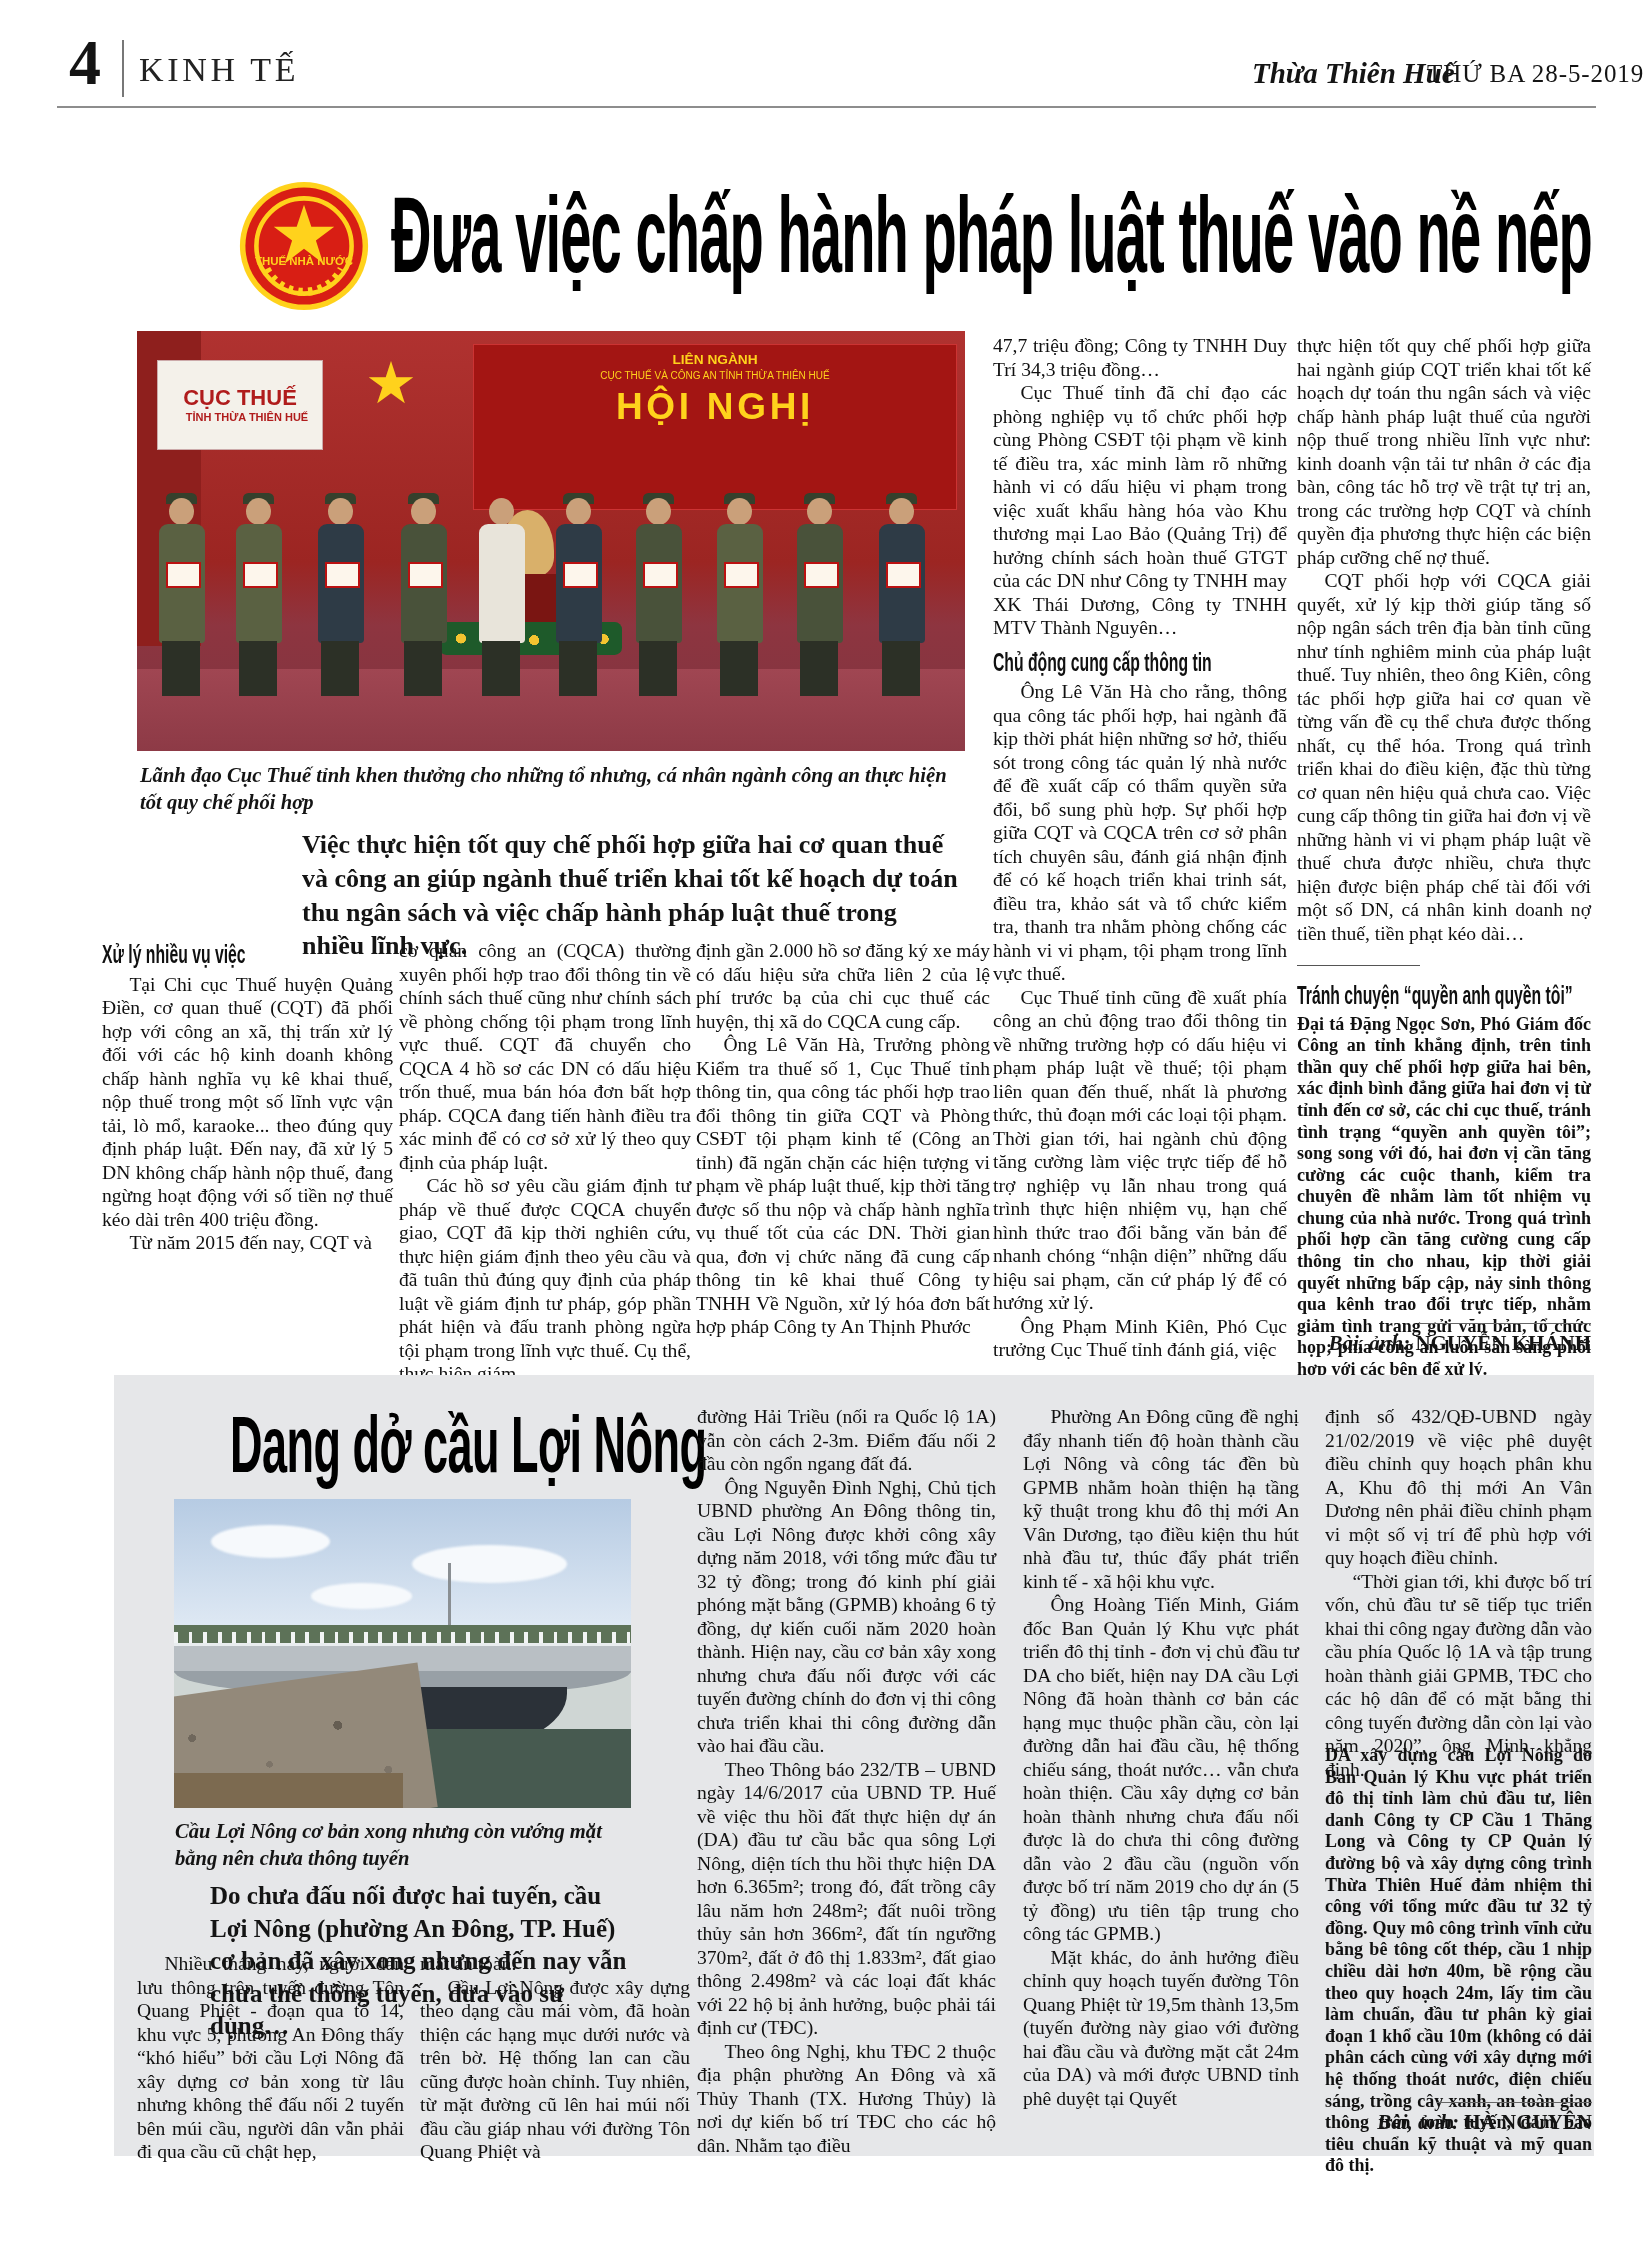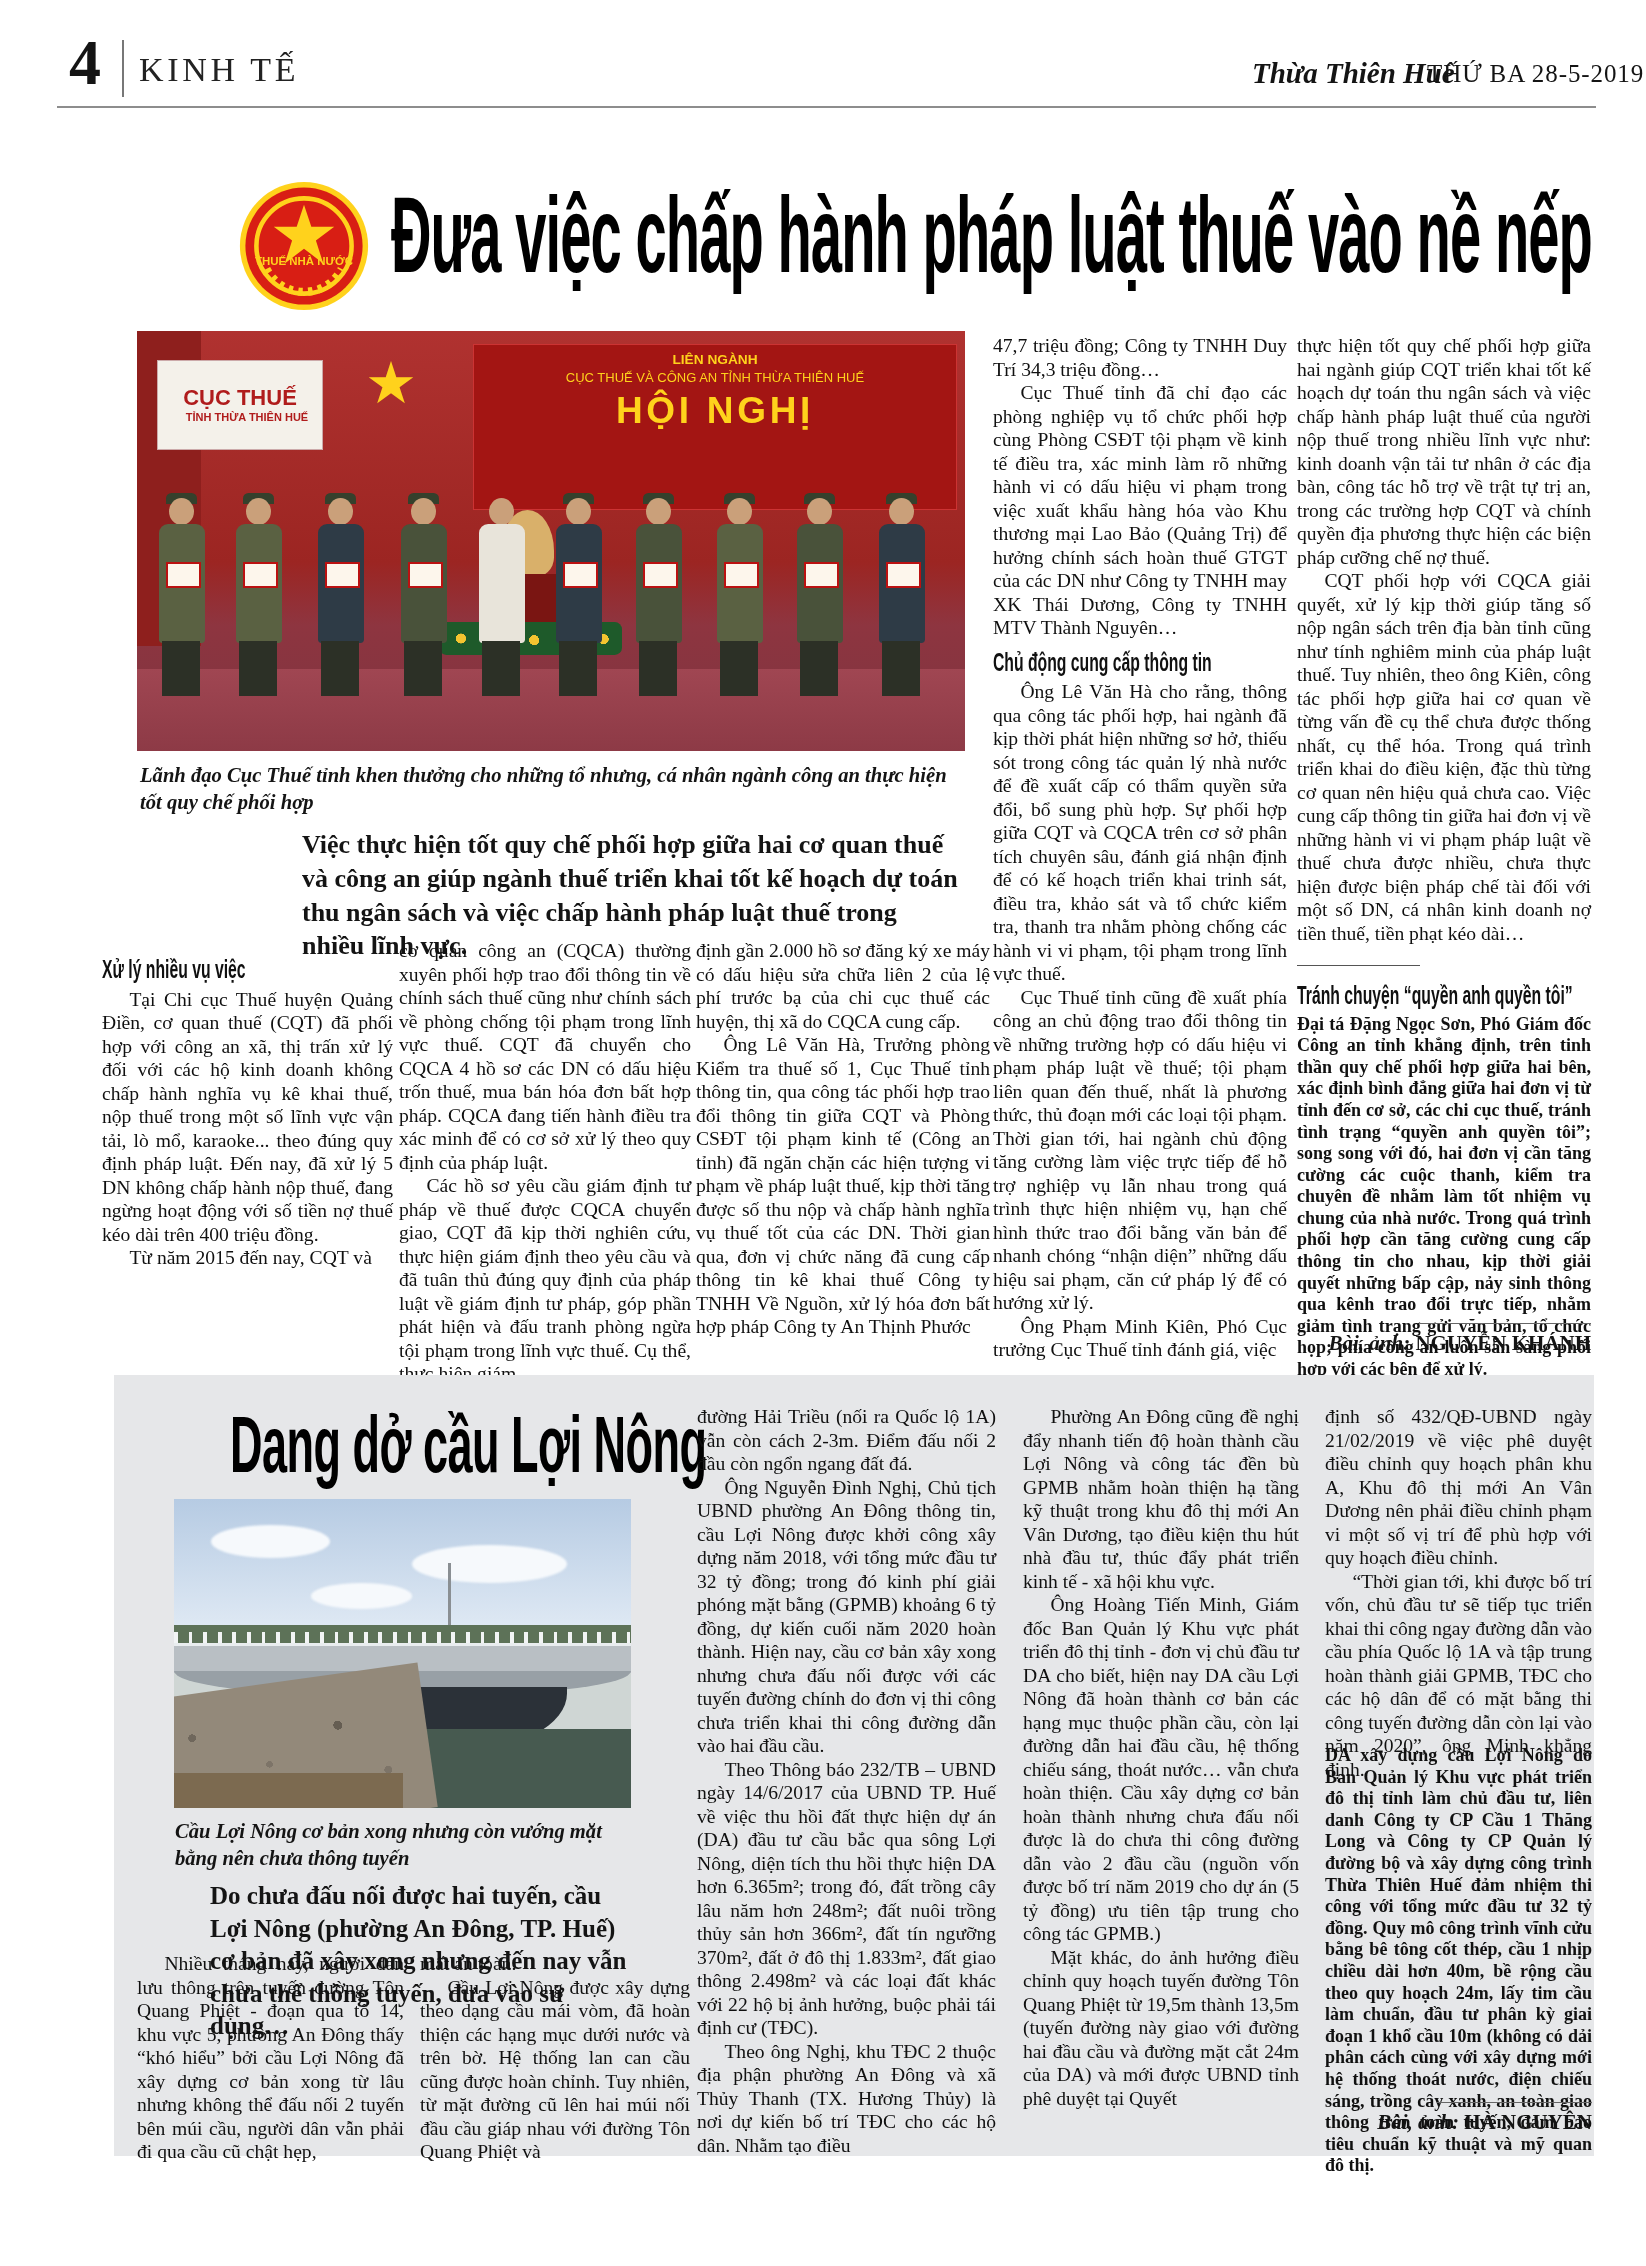--- a/index.html
+++ b/index.html
@@ -50,21 +50,21 @@
   .p1-curtain{position:absolute;left:0;top:0;width:64px;height:75%;background:#8e1f1d;}
   .p1-sign{position:absolute;left:20px;top:29px;width:164px;height:88px;background:#f4f1ea;
            border:0.9px solid #caa;display:flex;flex-direction:column;justify-content:center;
            text-align:center;color:#b01c1c;font-weight:bold;font-family:"Liberation Sans",sans-serif;}
   .p1-sign .l1{font-size:22px;line-height:1.1;}
   .p1-sign .l2{font-size:11px;line-height:1.3;padding-left:14px;}
   .p1-banner{position:absolute;left:336px;top:12.8px;width:482px;height:164px;background:#a31513;
              border:1.8px solid #c33;color:#ffd21c;text-align:center;
              font-family:"Liberation Sans",sans-serif;}
   .p1-banner .b1{font-size:13.7px;margin-top:7.3px;font-weight:bold;}
-  .p1-banner .b2{font-size:13px;margin-top:2.7px;}
+  .p1-banner .b2{font-size:10px;margin-top:2.7px;}
   .p1-banner .b3{font-size:37px;font-weight:800;margin-top:5.5px;letter-spacing:3.7px;}
   .p1-star{position:absolute;left:228px;top:24px;color:#ffd21c;font-size:58px;line-height:1;}
   .p1-bust{position:absolute;left:364px;top:179px;width:53px;height:68px;background:#d9b06a;
            border-radius:50% 50% 40% 40%/60% 60% 30% 30%;}
   .p1-pedestal{position:absolute;left:355px;top:243px;width:71px;height:55px;background:#7a1512;}
   .p1-flowers{position:absolute;left:302px;top:291px;width:183px;height:33px;
               background:radial-gradient(circle 8.2px at 12% 50%,#f4c430 60%,transparent 62%),
                          radial-gradient(circle 8.2px at 32% 40%,#f08c1e 60%,transparent 62%),
                          radial-gradient(circle 8.2px at 52% 55%,#f4c430 60%,transparent 62%),
                          radial-gradient(circle 8.2px at 72% 42%,#f08c1e 60%,transparent 62%),
@@ -214,21 +214,21 @@
       <div class="torso"></div>
       <div class="legs"></div>
       <div class="cert"></div>
     </div>
 </div>
 
 <div class="abs caption" style="left:140px;top:762px;width:822px;">Lãnh đạo Cục Thuế tỉnh khen thưởng cho những tổ nhưng, cá nhân ngành công an thực hiện tốt quy chế phối hợp</div>
 
 <div class="abs lead" style="left:302px;top:828px;width:662px;">Việc thực hiện tốt quy chế phối hợp giữa hai cơ quan thuế và công an giúp ngành thuế triển khai tốt kế hoạch dự toán thu ngân sách và việc chấp hành pháp luật thuế trong nhiều lĩnh vực.</div>
 
-<div class="ncol" style="left:102px;top:939px;width:291px;margin-top:15px;">
+<div class="ncol" style="left:102px;top:939px;width:291px;">
   <h3 class="subhead"><span class="sx">Xử lý nhiều vụ việc</span></h3>
   <p>Tại Chi cục Thuế huyện Quảng Điền, cơ quan thuế (CQT) đã phối hợp với công an xã, thị trấn xử lý đối với các hộ kinh doanh không chấp hành nghĩa vụ kê khai thuế, nộp thuế trong một số lĩnh vực vận tải, lò mổ, karaoke... theo đúng quy định pháp luật. Đến nay, đã xử lý 5 DN không chấp hành nộp thuế, đang ngừng hoạt động với số tiền nợ thuế kéo dài trên 400 triệu đồng.</p>
   <p>Từ năm 2015 đến nay, CQT và</p>
 </div>
 
 <div class="ncol" style="left:399px;top:939px;width:292px;">
   <p class="cont">cơ quan công an (CQCA) thường xuyên phối hợp trao đổi thông tin về chính sách thuế cũng như chính sách về phòng chống tội phạm trong lĩnh vực thuế. CQT đã chuyển cho CQCA 4 hồ sơ các DN có dấu hiệu trốn thuế, mua bán hóa đơn bất hợp pháp. CQCA đang tiến hành điều tra xác minh để có cơ sở xử lý theo quy định của pháp luật.</p>
   <p>Các hồ sơ yêu cầu giám định tư pháp về thuế được CQCA chuyển giao, CQT đã kịp thời nghiên cứu, thực hiện giám định theo yêu cầu và đã tuân thủ đúng quy định của pháp luật về giám định tư pháp, góp phần phát hiện và đấu tranh phòng ngừa tội phạm trong lĩnh vực thuế. Cụ thể, thực hiện giám</p>
 </div>
 

